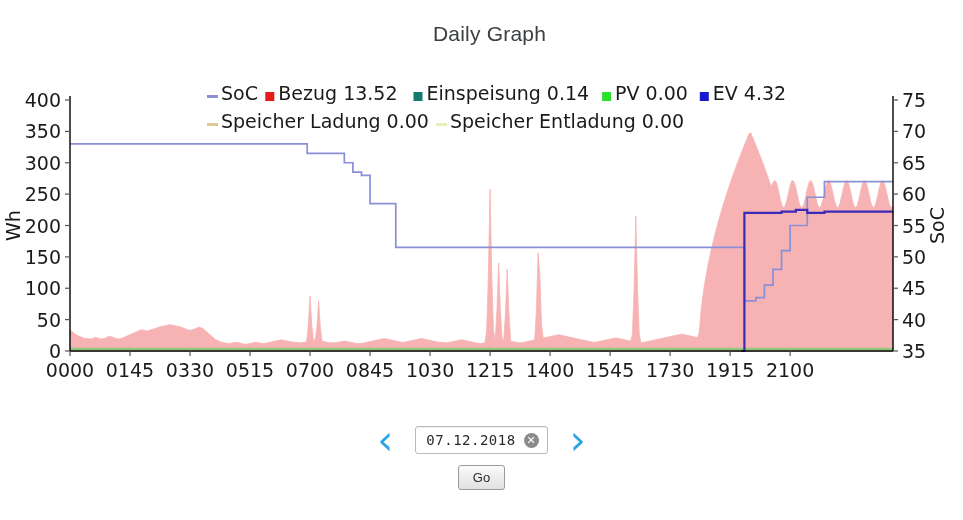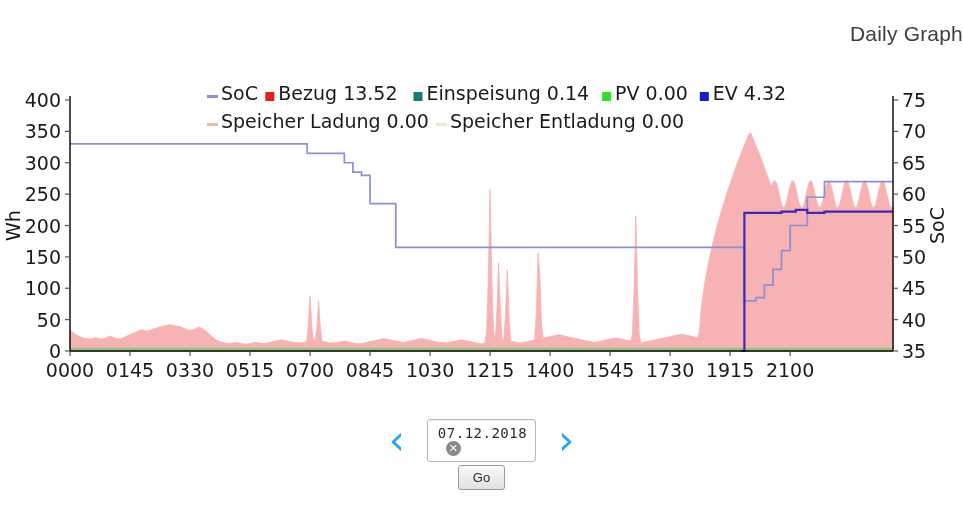--- a/index.html
+++ b/index.html
@@ -9,21 +9,21 @@
   }
   body {
     width: 963px;
     height: 520px;
     font-family: "Liberation Sans", sans-serif;
     color: #333333;
     overflow: hidden;
     position: relative;
   }
   #chart-title {
-    text-align: right;
+    text-align: center;
     font-size: 21px;
     color: #3c4043;
     font-weight: normal;
     margin: 0;
     padding-top: 22px;
     letter-spacing: 0.2px;
     padding-left: 16px;
   }
   #graph-wrap {
     position: absolute;
@@ -77,27 +77,26 @@
     color: #2aa3e8;
     font-size: 40px;
     line-height: 36px;
     font-family: "DejaVu Sans", sans-serif;
     font-weight: normal;
     cursor: pointer;
     user-select: none;
   }
   .date-box {
     display: inline-flex;
-    align-items: flex-start;
+    align-items: flex-end;
     border: 1px solid #b9b9b9;
     border-radius: 3px;
     background: #ffffff;
     padding: 5px 8px 5px 10px;
     box-shadow: inset 0 1px 1px rgba(0,0,0,0.06);
-    flex-direction: column;
   }
   .date-value {
     font-family: "DejaVu Sans Mono", monospace;
     font-size: 14px;
     color: #2b2b2b;
     letter-spacing: 0.5px;
   }
   .clear-btn {
     display: inline-flex;
     align-items: center;

